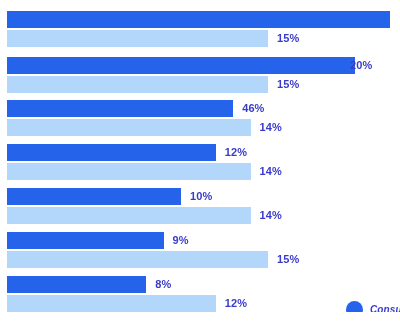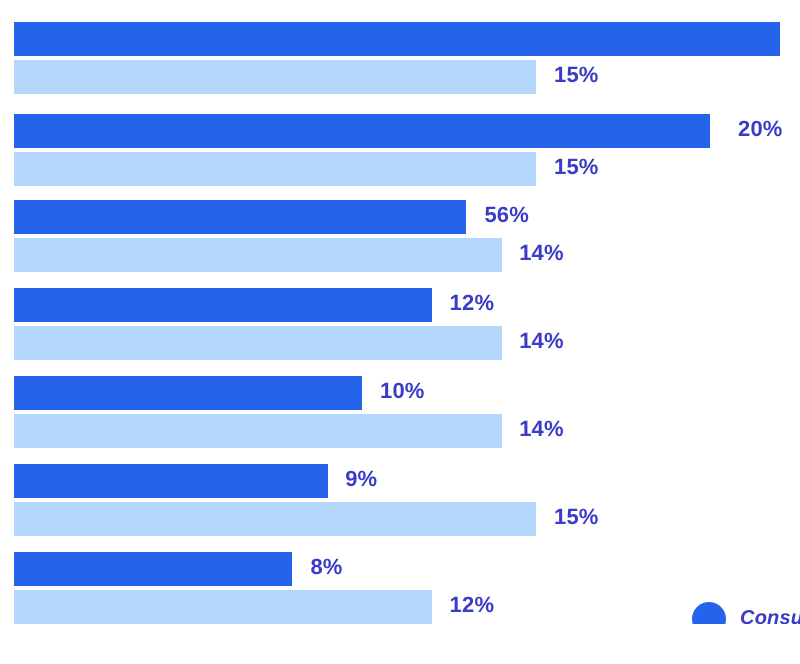--- a/index.html
+++ b/index.html
@@ -93,32 +93,32 @@
     </div>
     <div class="bar-row" style="top: 19px; width: 393px;">
       <div class="bar-rect secondary" style="width: 261px; background: rgb(179, 215, 251);"></div>
       <span class="bar-label" style="left: 270px;">15%</span>
     </div>
   </div>
 
   <div class="bar-group" style="top:57px;">
     <div class="bar-row" style="top: 0px; width: 393px;">
       <div class="bar-rect primary" style="width: 348px; background: rgb(37, 99, 235);"></div>
-      <span class="bar-label" style="left: 362px;">20%</span>
+      <span class="bar-label" style="left: 343px;">20%</span>
     </div>
     <div class="bar-row" style="top: 19px; width: 393px;">
       <div class="bar-rect secondary" style="width: 261px; background: rgb(179, 215, 251);"></div>
       <span class="bar-label" style="left: 270px;">15%</span>
     </div>
   </div>
 
   <div class="bar-group" style="top:100px;">
     <div class="bar-row" style="top: 0px; width: 393px;">
       <div class="bar-rect primary" style="width: 226.2px; background: rgb(37, 99, 235);"></div>
-      <span class="bar-label" style="left: 235.2px;">56%</span>
+      <span class="bar-label" style="left: 235.2px;">46%</span>
     </div>
     <div class="bar-row" style="top: 19px; width: 393px;">
       <div class="bar-rect secondary" style="width: 243.6px; background: rgb(179, 215, 251);"></div>
       <span class="bar-label" style="left: 252.6px;">14%</span>
     </div>
   </div>
 
   <div class="bar-group" style="top:144px;">
     <div class="bar-row" style="top: 0px; width: 393px;">
       <div class="bar-rect primary" style="width: 208.8px; background: rgb(37, 99, 235);"></div>

